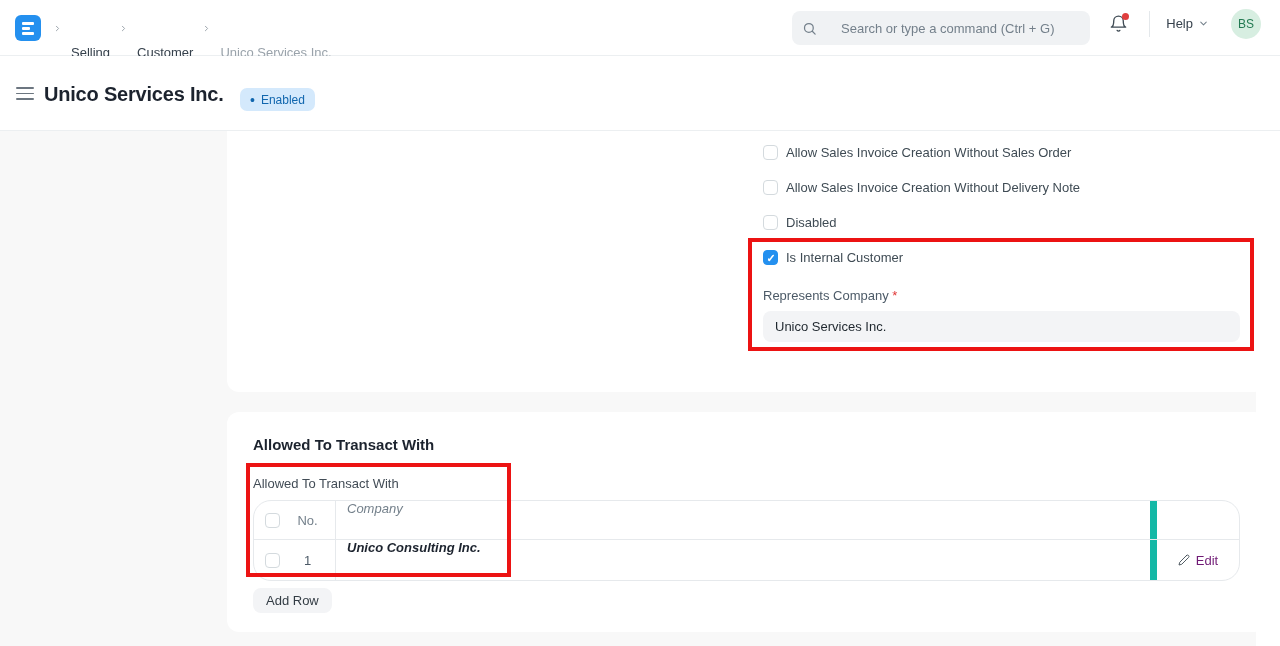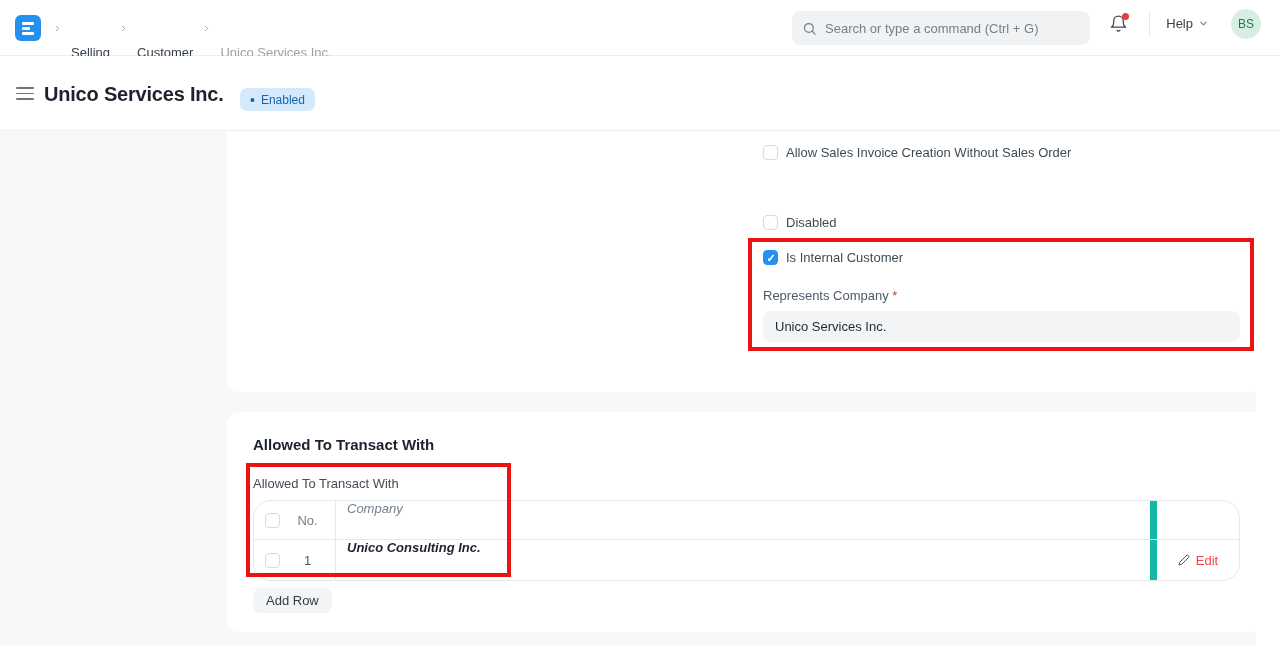--- a/index.html
+++ b/index.html
@@ -19,21 +19,21 @@
     justify-content:center; align-items:center; gap:2px; cursor:pointer; }
   .logo i { display:block; height:3px; border-radius:1px; background:#fff; }
   .logo i:nth-child(1){ width:12px; } .logo i:nth-child(2){ width:8px; margin-right:4px;} .logo i:nth-child(3){ width:12px; }
   .breadcrumb { position:absolute; left:53px; top:0; height:56px; display:flex; align-items:center; gap:9px; }
   .crumb { color:#36414c; cursor:pointer;margin-top:48px; }
   .crumb.current { color:#9aa3ab; cursor:default; }
   .chev { display:flex; align-items:center; color:#9aa3ab; }
 
   .searchbar { position:absolute; left:792px; top:11px; width:298px; height:34px;
     background:#f0f2f4; border-radius:8px; display:flex; align-items:center;
-    padding:0 10px; gap:8px; }
+    padding:0 10px; gap:24px; }
   .searchbar input { border:none; outline:none; background:transparent; flex:1;
     font:13px "Liberation Sans", sans-serif; color:#36414c; }
   .searchbar input::placeholder { color:#74808b; }
 
   .nav-right { position:absolute; right:19px; top:0; height:47px; display:flex; align-items:center; }
   .bell-wrap { position:relative; width:20px; height:20px; cursor:pointer; }
   .bell-dot { position:absolute; right:0; top:-1px; width:7px; height:7px; border-radius:50%; background:#e03e3e; }
   .nav-divider { width:1px; height:26px; background:#e4e8eb; margin:0 16px 0 20px; }
   .help { display:flex; align-items:center; gap:5px; cursor:pointer; color:#36414c; margin-right:22px; }
   .avatar { width:30px; height:30px; border-radius:50%; background:#d7eee1; color:#237a52;
@@ -85,21 +85,21 @@
   .grow { display:flex; align-items:stretch; }
   .grow.header { height:39px; border-bottom:1px solid #e6e9ec; color:#74808b; }
   .grow.data { height:40px; }
   .gc1 { width:82px; display:flex; align-items:center; padding-left:11px; border-right:1px solid #e6e9ec; }
   .gc1 .numcol { flex:1; text-align:center; }
   .gc2 { flex:1; display:flex; align-items:flex-start; padding-left:11px; border-right:7px solid #14b8a6;font-style:italic; }
   .gc3 { width:82px; display:flex; align-items:center; justify-content:center; gap:6px; }
   .grow.header .gc2 { color:#74808b; }
   .grow.data .numcol { color:#4c5a67; }
   .company-cell { font-weight:700; color:#1c232e; }
-  .edit-btn { display:flex; align-items:center; gap:6px; color:#ef4444; cursor:pointer; }
+  .edit-btn { display:flex; align-items:center; gap:6px; color:#701a75; cursor:pointer; }
   .addrow-btn { position:absolute; left:26px; top:176px; height:25px; background:#f3f4f6;
     border:none; border-radius:8px; font:13px "Liberation Sans", sans-serif; color:#333c44;
     padding:0 13px; cursor:pointer; }
 
   
   .annot { position:absolute; border:4px solid #ec1313; pointer-events:none; z-index:10; }
   .annot1 { left:748px; top:238px; width:506px; height:113px; }
   .annot2 { left:246px; top:463px; width:265px; height:114px; }
 
   svg { display:block; }
@@ -218,20 +218,24 @@
 
   <div class="main">
 
     <div class="card card1">
 
       <div class="cbrow" style="top:14px;">
         <span class="checkbox"></span>
         <span class="cblabel">Allow Sales Invoice Creation Without Sales Order</span>
       </div>
 
+      <div class="cbrow" style="top:49px;">
+        <span class="checkbox"></span>
+        <span class="cblabel">Allow Sales Invoice Creation Without Delivery Note</span>
+      </div>
 
       <div class="cbrow" style="top:84px;">
         <span class="checkbox"></span>
         <span class="cblabel">Disabled</span>
       </div>
 
       <div class="cbrow" style="top:119px;">
         <span class="checkbox checked"></span>
         <span class="cblabel">Is Internal Customer</span>
       </div>

